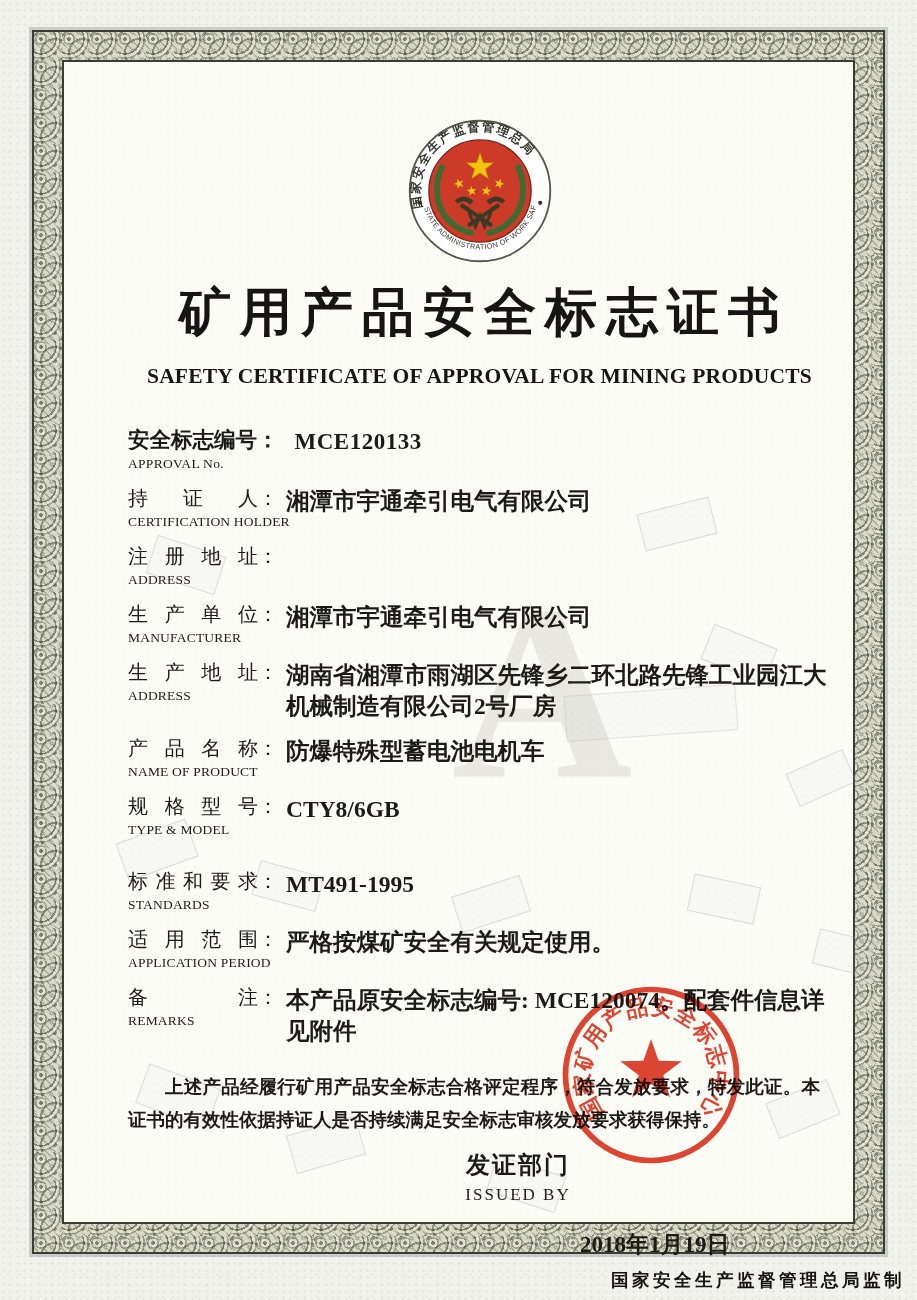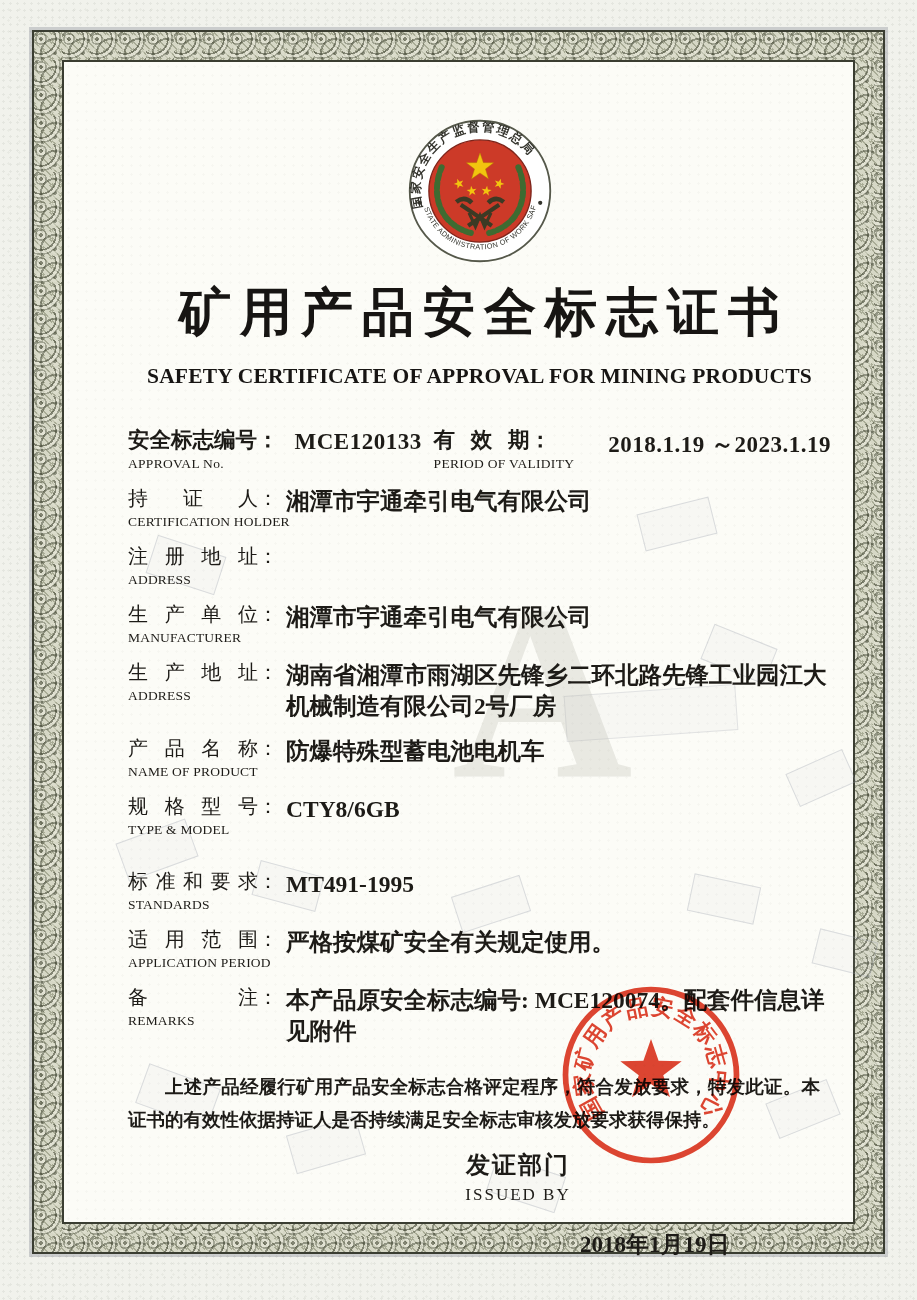--- a/index.html
+++ b/index.html
@@ -167,28 +167,20 @@
 
     <div class="approval-row">
       <div class="ap-left">
         <span class="lbl-stack">
           <span class="lbl-cn"><span>安全标志编号</span><span>：</span></span>
           <br>
           <span class="lbl-en">APPROVAL No.</span>
         </span>
         <span class="ap-value">MCE120133</span>
       </div>
-      <div class="ap-right">
-        <span class="lbl-stack validity-label">
-          <span class="lbl-cn"><span class="just">有效期</span><span>：</span></span>
-          <br>
-          <span class="lbl-en">PERIOD OF VALIDITY</span>
-        </span>
-        <span class="ap-value" style="margin-left:34px;">2018.1.19 ～2023.1.19</span>
-      </div>
     </div>
 
     <div class="field">
       <div class="labels">
           <div class="cnlbl"><span class="just">持证人</span><span>：</span></div>
       <div class="enlbl">CERTIFICATION HOLDER</div>
         </div>
       <div class="value">湘潭市宇通牵引电气有限公司</div>
     </div>
 
@@ -269,14 +261,15 @@
     <defs>
       <path id="sealArc" d="M -49 41.1 A 64 64 0 1 1 49 41.1" fill="none"></path>
     </defs>
     <circle cx="0" cy="0" r="90" fill="none" stroke="#dd3822" stroke-width="6"></circle>
     <path d="M 0 -34 L 8 -11 L 32.3 -10.5 L 12.9 4.2 L 20 27.5 L 0 13.6 L -20 27.5 L -12.9 4.2 L -32.3 -10.5 L -8 -11 Z" transform="translate(0,-4) scale(1.0)" fill="#dd3822"></path>
     <text font-size="23" font-weight="bold" fill="#dd3822" letter-spacing="1" font-family="'Liberation Serif',serif">
       <textPath href="#sealArc" startOffset="0">国家矿用产品安全标志中心</textPath>
     </text>
   </svg>
 
+  <div class="bottom-note">国家安全生产监督管理总局监制</div>
 
 </div>
 
 </body></html>

